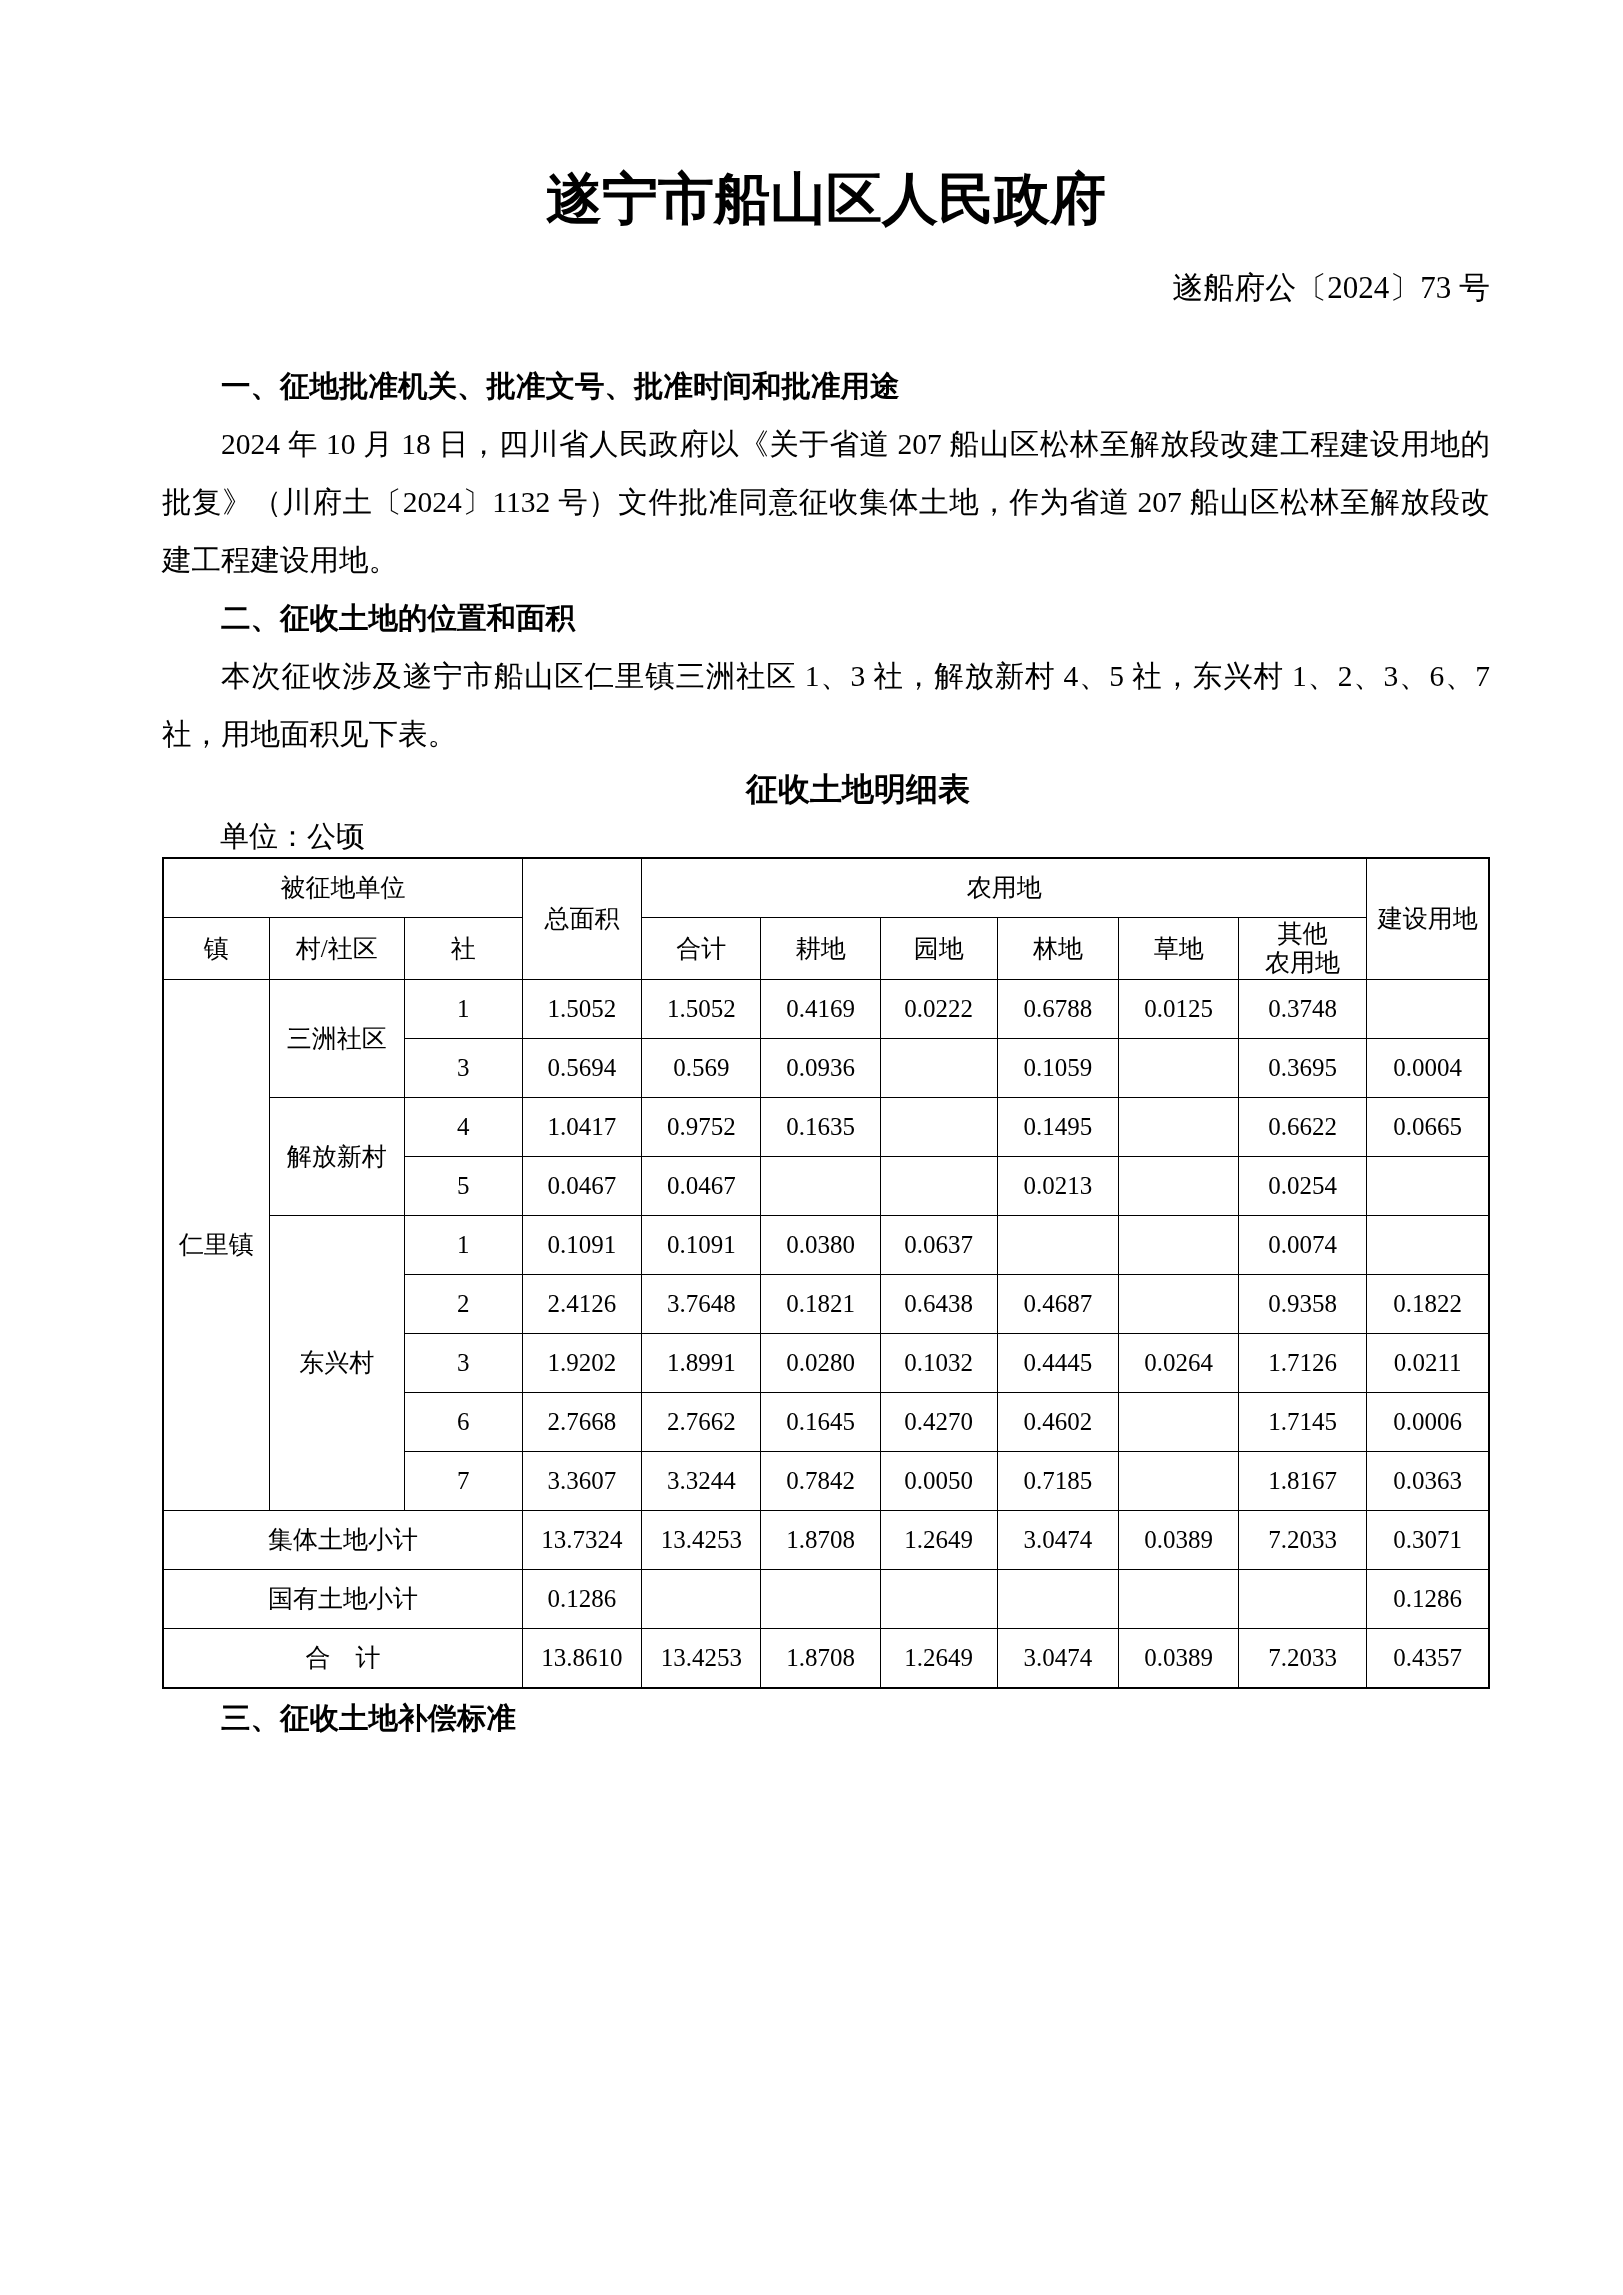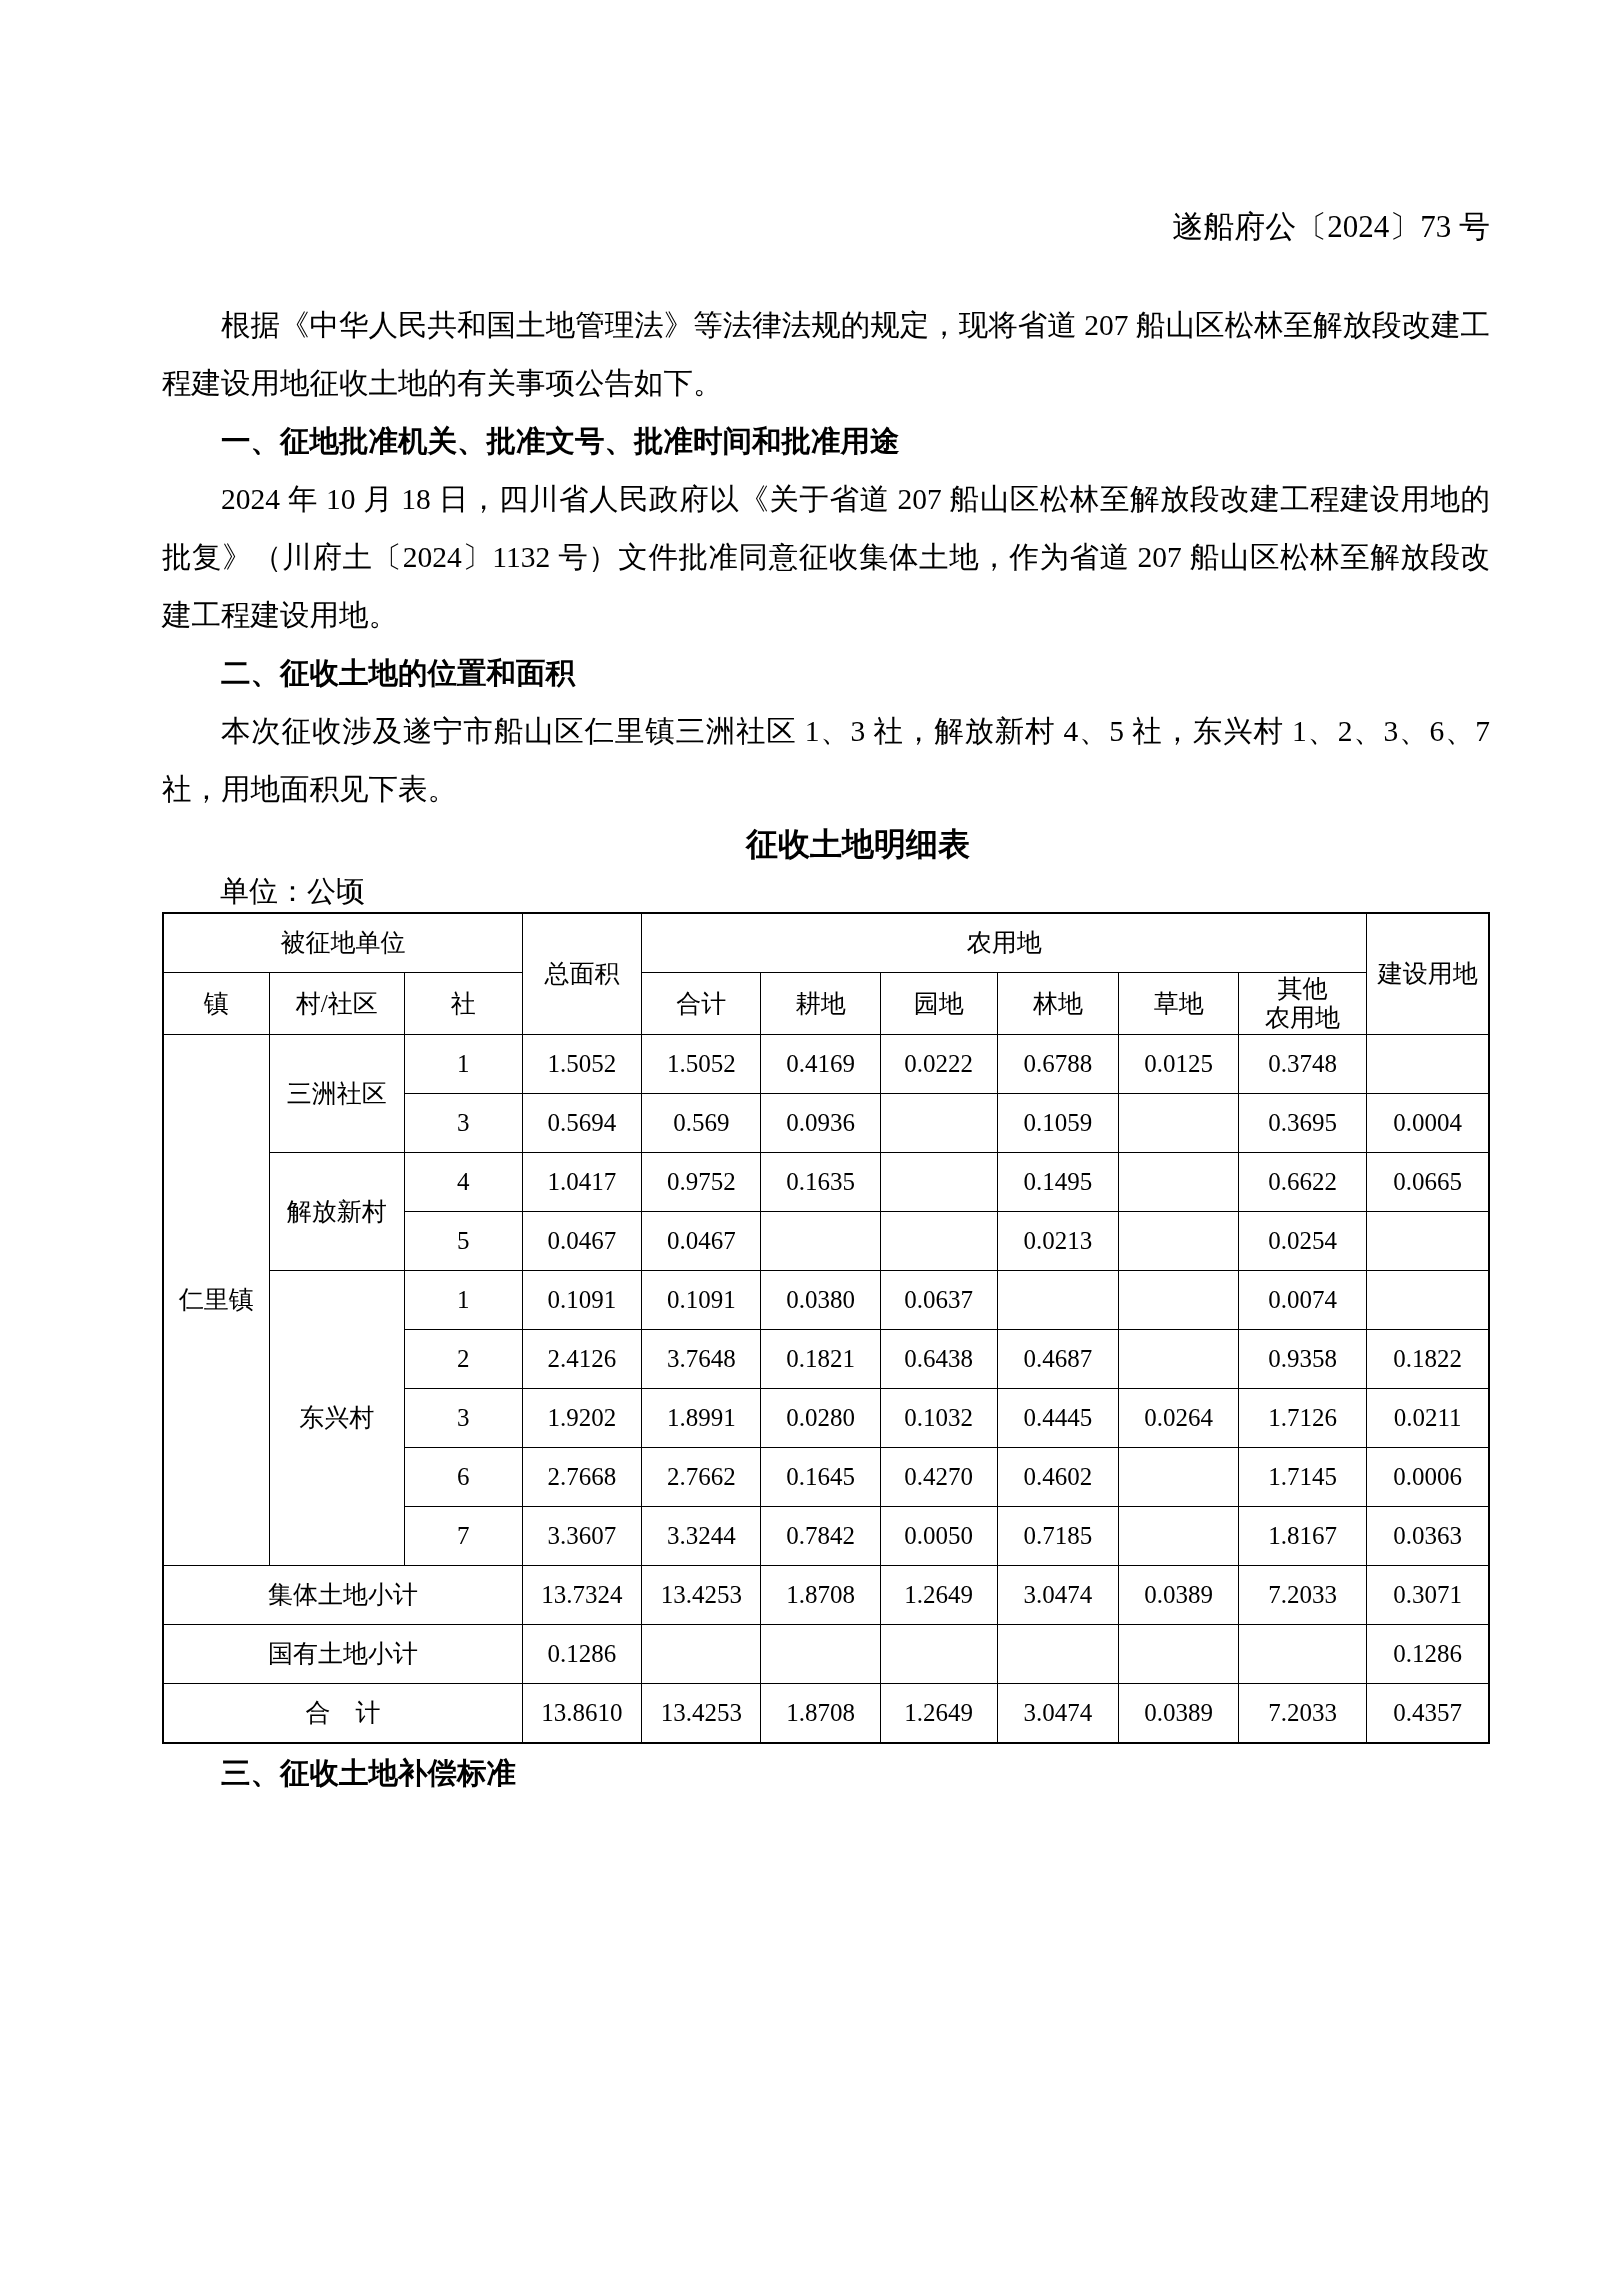--- a/index.html
+++ b/index.html
@@ -99,25 +99,25 @@
   }
   .section3 {
     margin-top: 26px;
   }
 </style>
 </head>
 <body>
 
 <div class="page">
 
+  <h1 class="doc-title-1">遂宁市船山区人民政府</h1>
 
   <div class="doc-number">遂船府公〔2024〕73 号</div>
 
   <div class="content">
-    <p>根据《中华人民共和国土地管理法》等法律法规的规定，现将省道 207 船山区松林至解放段改建工程建设用地征收土地的有关事项公告如下。</p>
 
     <p class="section-heading">一、征地批准机关、批准文号、批准时间和批准用途</p>
     <p>2024 年 10 月 18 日，四川省人民政府以《关于省道 207 船山区松林至解放段改建工程建设用地的批复》（川府土〔2024〕1132 号）文件批准同意征收集体土地，作为省道 207 船山区松林至解放段改建工程建设用地。</p>
 
     <p class="section-heading">二、征收土地的位置和面积</p>
     <p>本次征收涉及遂宁市船山区仁里镇三洲社区 1、3 社，解放新村 4、5 社，东兴村 1、2、3、6、7 社，用地面积见下表。</p>
 
     <p class="table-title">征收土地明细表</p>
     <p class="unit-label">单位：公顷</p>
 

